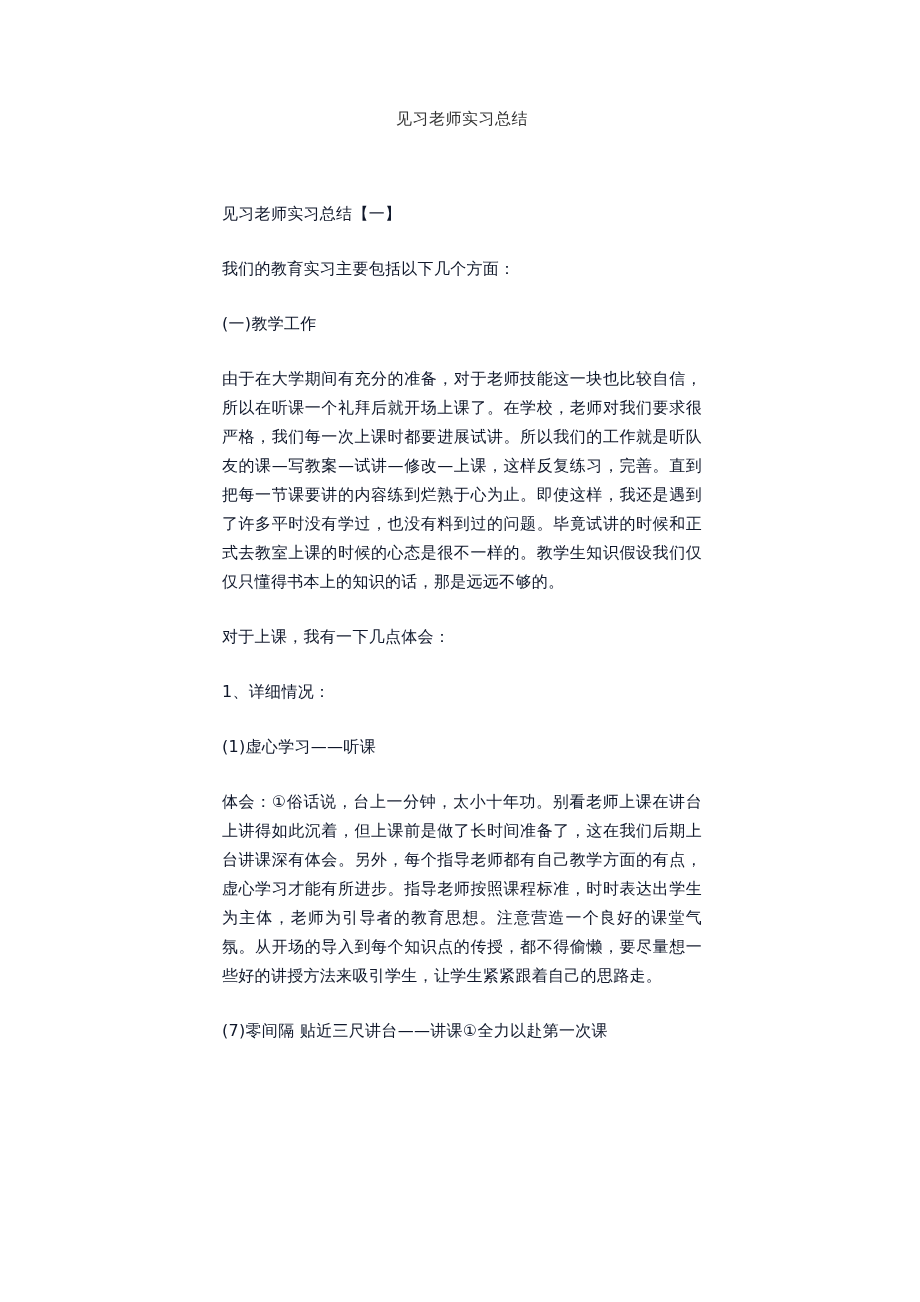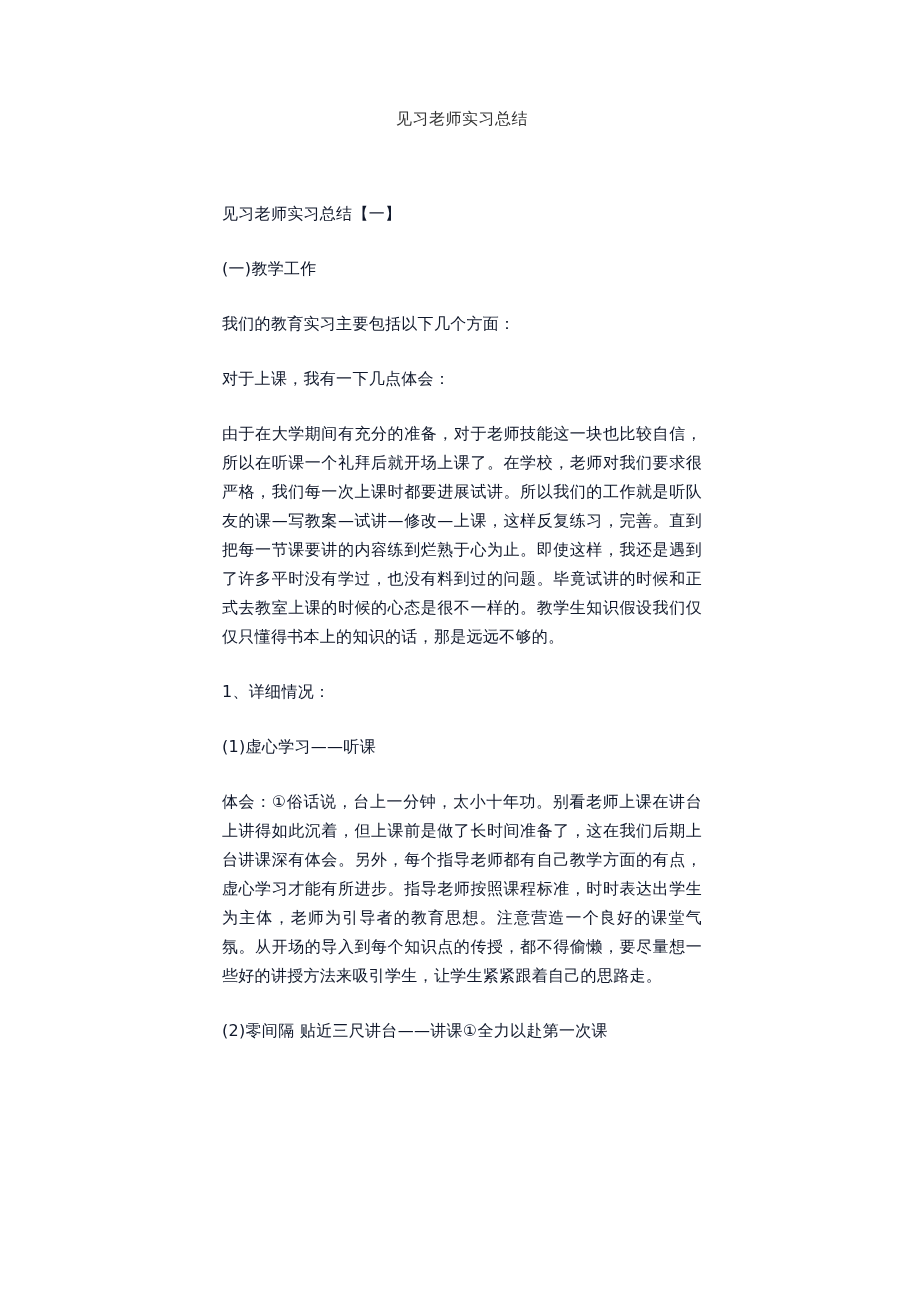--- a/index.html
+++ b/index.html
@@ -42,22 +42,22 @@
   }
 </style>
 </head>
 <body>
 
 <div class="page">
   <div class="content">
     <h1 class="doc-title">见习老师实习总结</h1>
 
     <p class="doc-paragraph">见习老师实习总结【一】</p>
+    <p class="doc-paragraph">我们的教育实习主要包括以下几个方面：</p>
     <p class="doc-paragraph">(一)教学工作</p>
-    <p class="doc-paragraph">我们的教育实习主要包括以下几个方面：</p>
+    <p class="doc-paragraph">由于在大学期间有充分的准备，对于老师技能这一块也比较自信，所以在听课一个礼拜后就开场上课了。在学校，老师对我们要求很严格，我们每一次上课时都要进展试讲。所以我们的工作就是听队友的课—写教案—试讲—修改—上课，这样反复练习，完善。直到把每一节课要讲的内容练到烂熟于心为止。即使这样，我还是遇到了许多平时没有学过，也没有料到过的问题。毕竟试讲的时候和正式去教室上课的时候的心态是很不一样的。教学生知识假设我们仅仅只懂得书本上的知识的话，那是远远不够的。</p>
     <p class="doc-paragraph">对于上课，我有一下几点体会：</p>
-    <p class="doc-paragraph">由于在大学期间有充分的准备，对于老师技能这一块也比较自信，所以在听课一个礼拜后就开场上课了。在学校，老师对我们要求很严格，我们每一次上课时都要进展试讲。所以我们的工作就是听队友的课—写教案—试讲—修改—上课，这样反复练习，完善。直到把每一节课要讲的内容练到烂熟于心为止。即使这样，我还是遇到了许多平时没有学过，也没有料到过的问题。毕竟试讲的时候和正式去教室上课的时候的心态是很不一样的。教学生知识假设我们仅仅只懂得书本上的知识的话，那是远远不够的。</p>
     <p class="doc-paragraph">1、详细情况：</p>
     <p class="doc-paragraph">(1)虚心学习——听课</p>
     <p class="doc-paragraph">体会：①俗话说，台上一分钟，太小十年功。别看老师上课在讲台上讲得如此沉着，但上课前是做了长时间准备了，这在我们后期上台讲课深有体会。另外，每个指导老师都有自己教学方面的有点，虚心学习才能有所进步。指导老师按照课程标准，时时表达出学生为主体，老师为引导者的教育思想。注意营造一个良好的课堂气氛。从开场的导入到每个知识点的传授，都不得偷懒，要尽量想一些好的讲授方法来吸引学生，让学生紧紧跟着自己的思路走。</p>
-    <p class="doc-paragraph">(2)零间隔 贴近三尺讲台——讲课①全力以赴第一次课</p>
+    <p class="doc-paragraph">(7)零间隔 贴近三尺讲台——讲课①全力以赴第一次课</p>
   </div>
 </div>
 
 </body></html>

